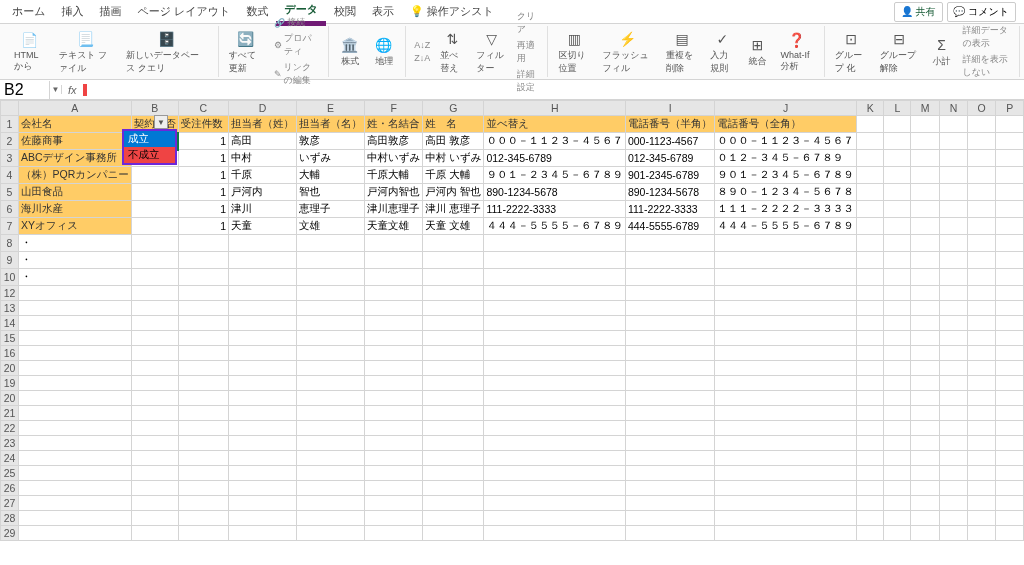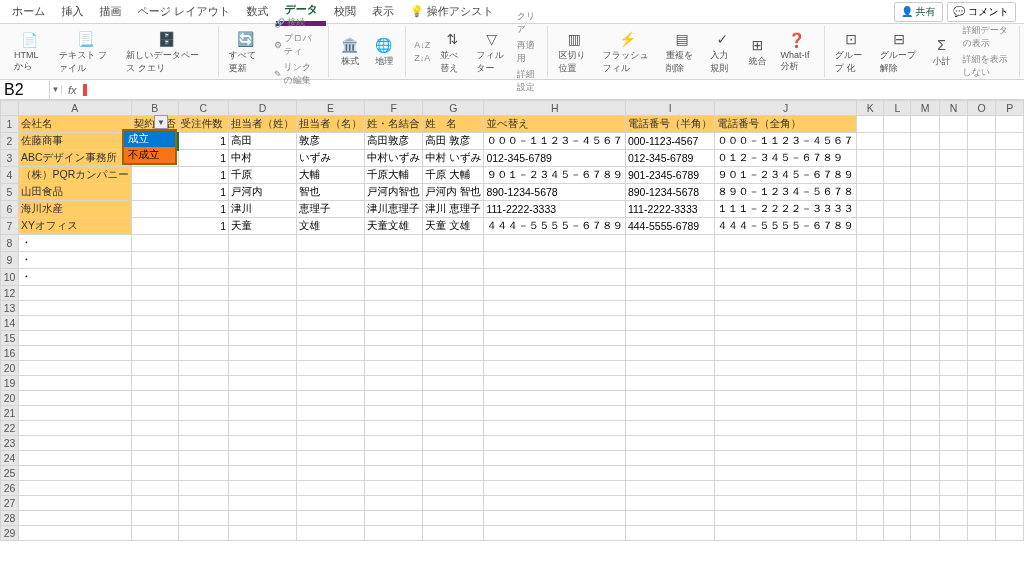--- a/index.html
+++ b/index.html
@@ -44,21 +44,21 @@
 .col-G { width: 50px; }
 .col-H { width: 105px; }
 .col-I { width: 90px; }
 .col-J { width: 110px; }
 .col-narrow { width: 50px; }
 .hdr-cell { background: #ffcc66 !important; color: #333; }
 .sel-cell { outline: 2px solid #107c41; outline-offset: -1px; position: relative; }
 
 
 .dropdown-btn { position: absolute; width: 14px; height: 14px; border: 1px solid #999; background: #eee; display: flex; align-items: center; justify-content: center; font-size: 8px; color: #555; }
-.dropdown-list { position: absolute; border: 2px solid #a16207; background: #f97316; z-index: 10; min-width: 55px; }
+.dropdown-list { position: absolute; border: 2px solid #6d28d9; background: #ef4444; z-index: 10; min-width: 55px; }
 .dropdown-list div { padding: 1px 4px; font-size: 10.5px; }
 .dropdown-list .dd-sel { background: #0078d4; color: #fff; }
 
 .num-r { text-align: right !important; }
 
 </style>
 </head>
 <body>
 
 <div class="tab-bar">

